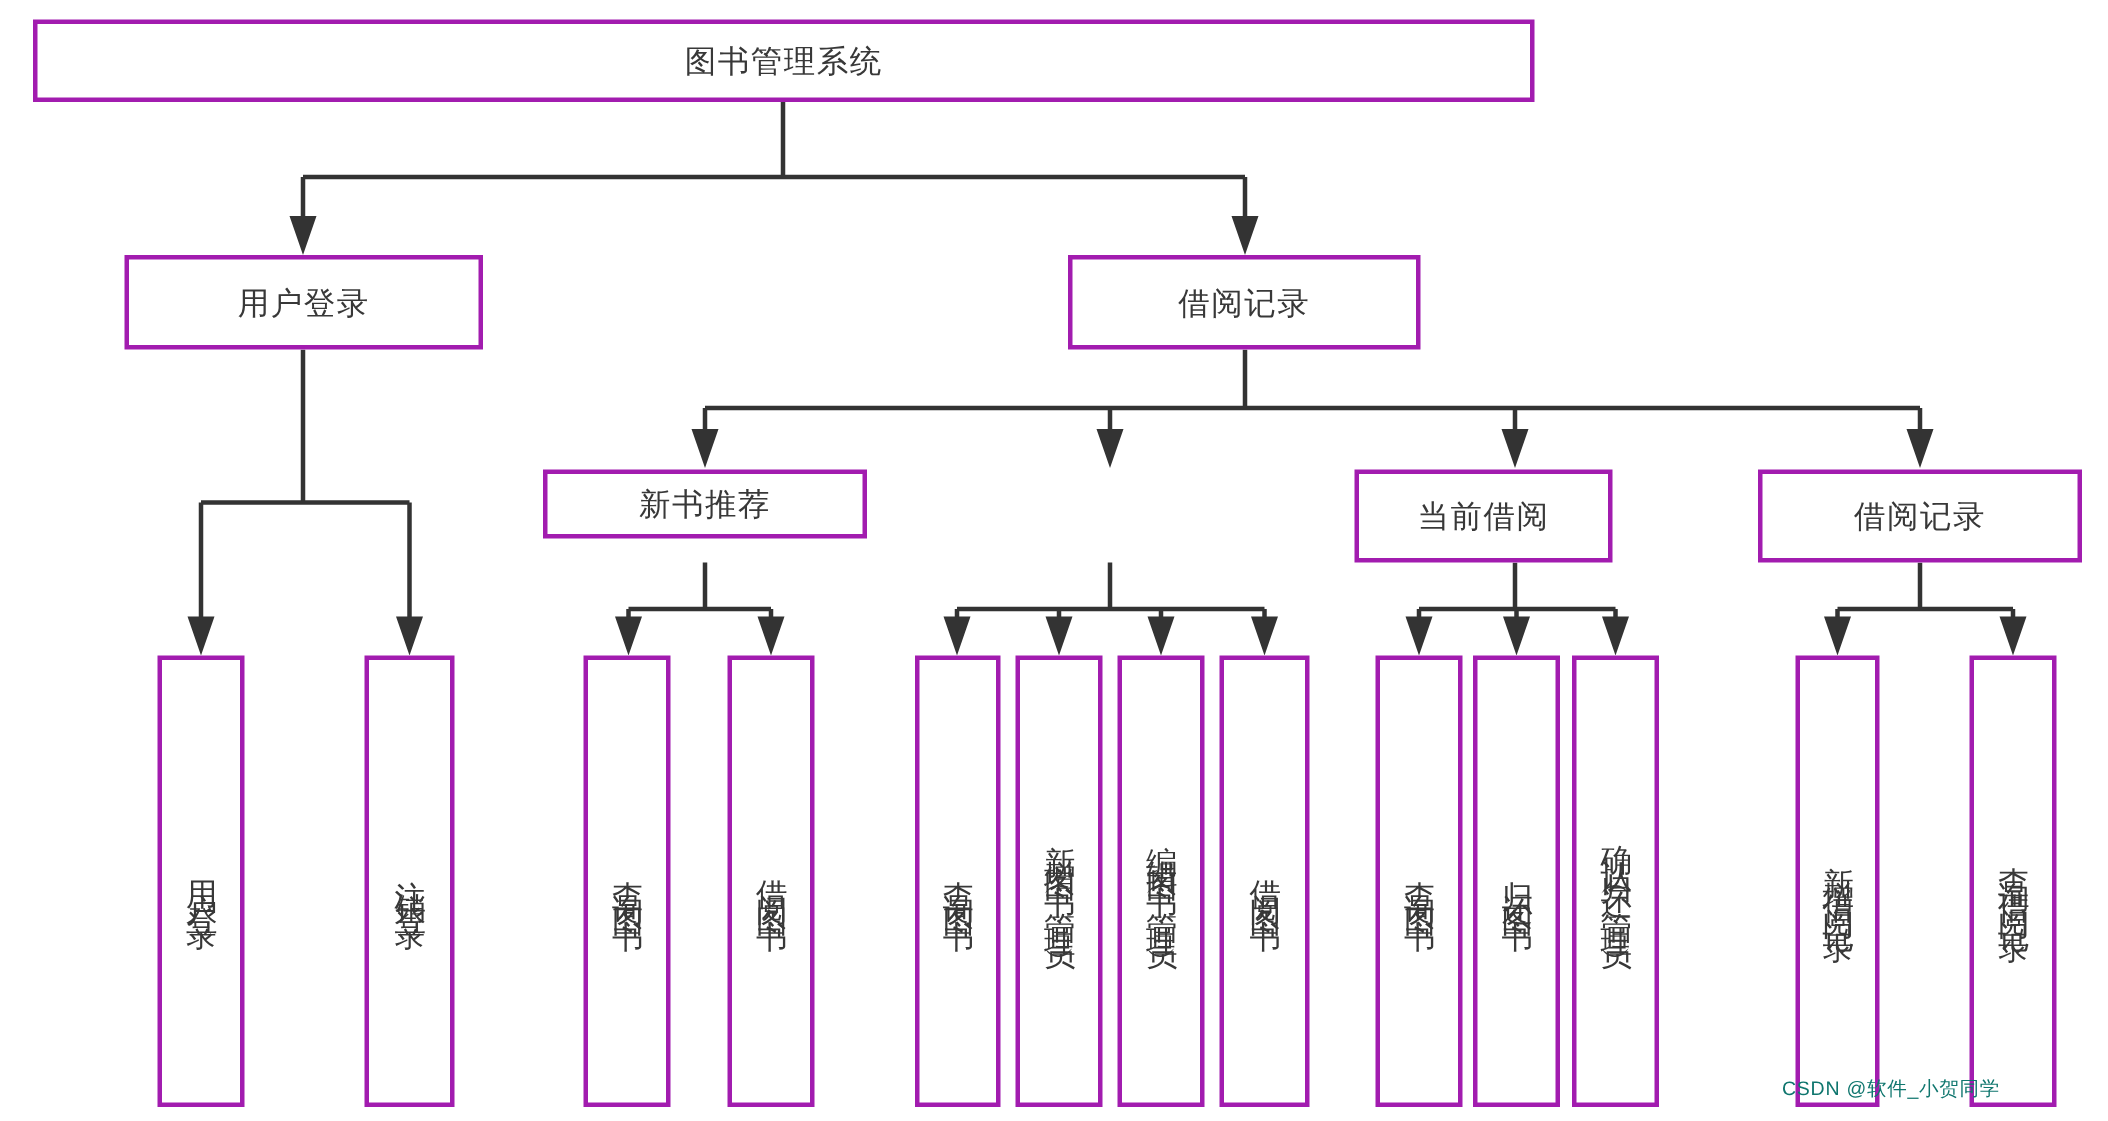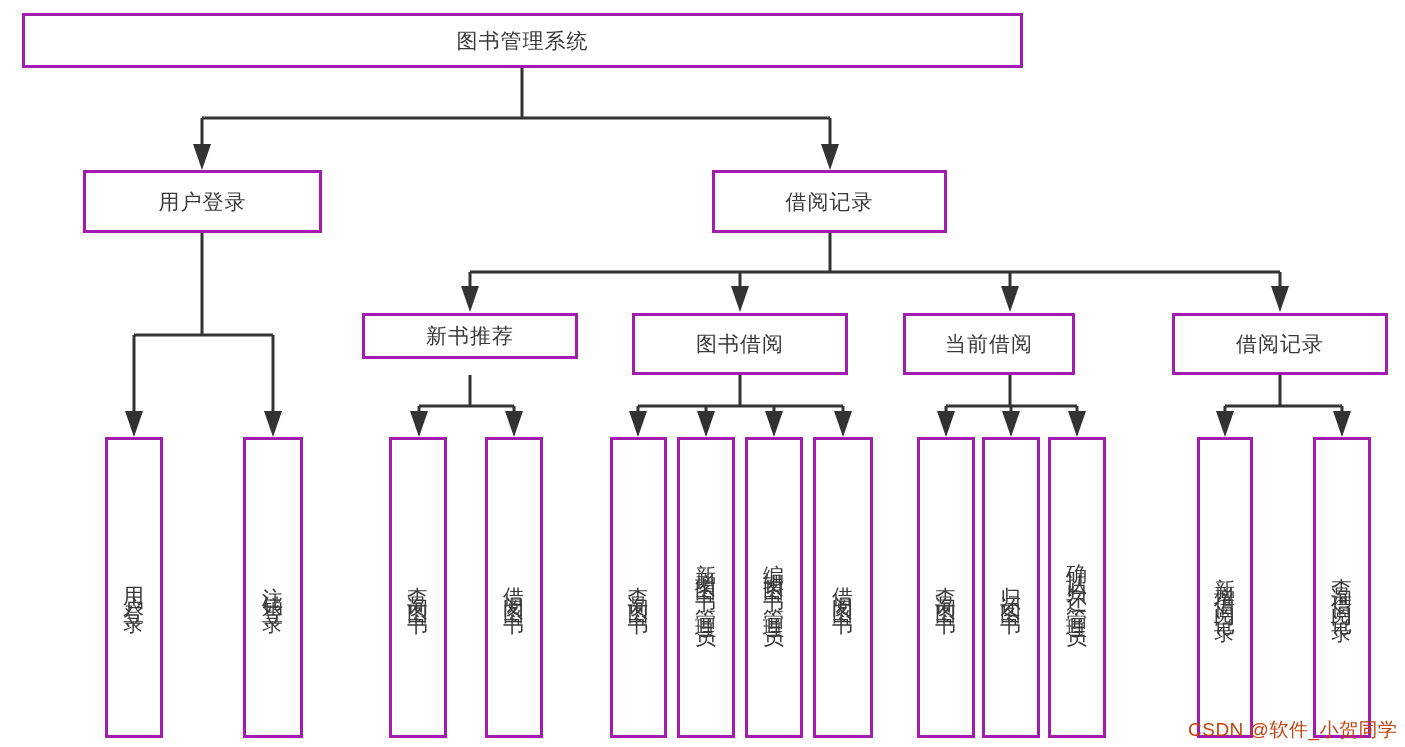--- a/index.html
+++ b/index.html
@@ -11,21 +11,21 @@
   .box{
     position:absolute;background:#ffffff;border:3px solid #a21caf;box-sizing:border-box;
     display:flex;align-items:center;justify-content:center;
   }
   .hlabel{font-size:21px;letter-spacing:1px;white-space:nowrap;}
   .leaf .vtext{
     writing-mode:vertical-rl;text-orientation:mixed;
     font-size:21px;letter-spacing:9px;line-height:1;
   }
   .watermark{
-    position:absolute;left:1188px;top:717px;font-size:19px;color:#c2410c;
+    position:absolute;left:1188px;top:717px;font-size:13px;color:#0f766e;
     letter-spacing:.5px;white-space:nowrap;z-index:5;
   }
 </style>
 </head>
 <body>
 
 <div class="stage">
 
   <svg class="connectors" width="1405" height="747" viewBox="0 0 1405 747">
     <path d="M522,68 V118 M202,118 H830 M202,118 V148 M830,118 V148
@@ -53,23 +53,20 @@
 
   <div class="box" style="left:83px;top:170px;width:239px;height:63px">
     <span class="hlabel">用户登录</span>
   </div>
   <div class="box" style="left:712px;top:170px;width:235px;height:63px">
     <span class="hlabel">借阅记录</span>
   </div>
 
   <div class="box" style="left:362px;top:313px;width:216px;height:46px">
     <span class="hlabel">新书推荐</span>
-  </div>
-  <div class="box" style="left:632px;top:313px;width:216px;height:62px">
-    <span class="hlabel">图书借阅</span>
   </div>
   <div class="box" style="left:903px;top:313px;width:172px;height:62px">
     <span class="hlabel">当前借阅</span>
   </div>
   <div class="box" style="left:1172px;top:313px;width:216px;height:62px">
     <span class="hlabel">借阅记录</span>
   </div>
 
   <div class="box leaf" style="left:105px;top:437px;width:58px;height:301px">
     <span class="vtext">用户登录</span>

